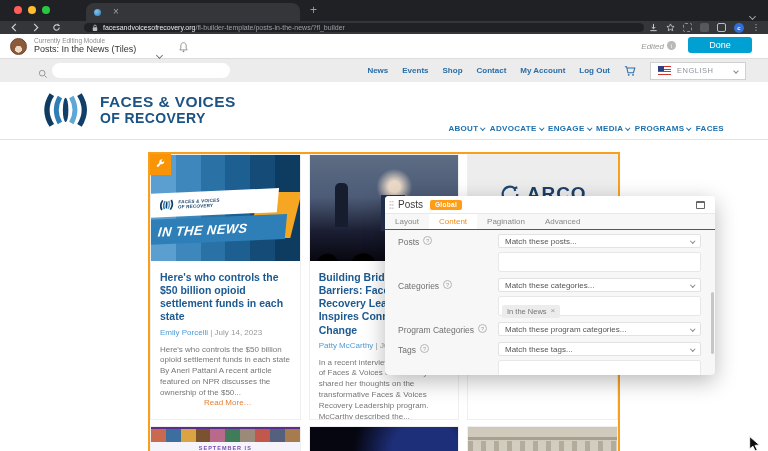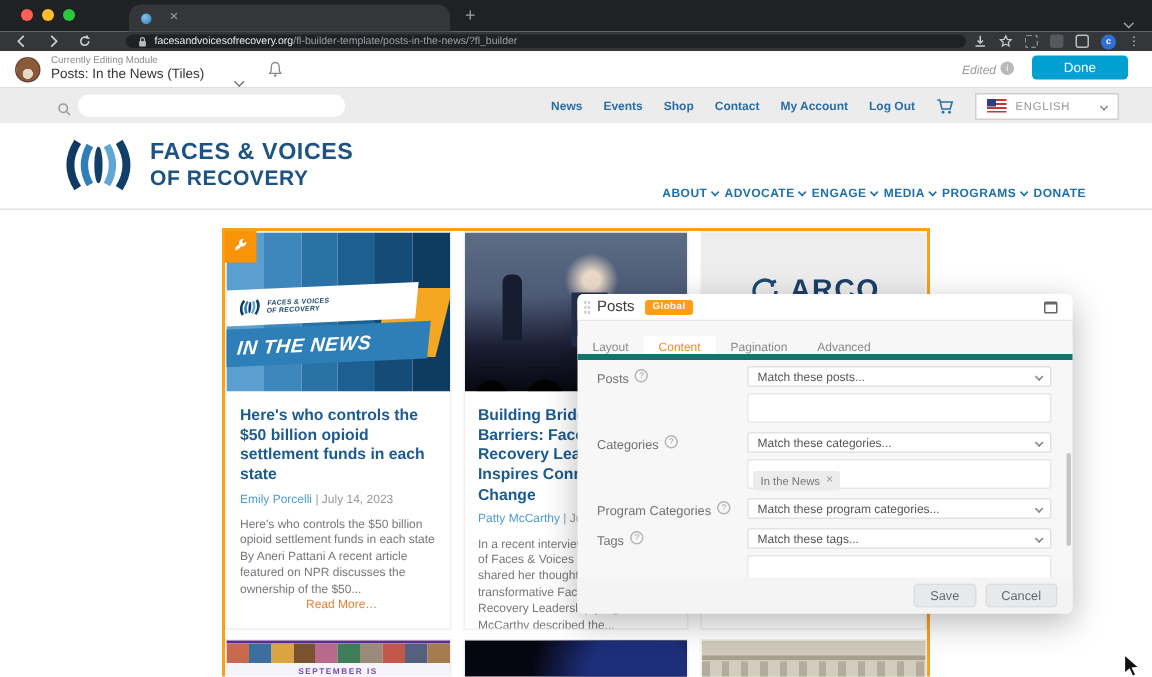--- a/index.html
+++ b/index.html
@@ -119,21 +119,21 @@
   .cap-roof { position:absolute; left:0; top:10px; width:100%; height:3px; background:#a89f8f; }
 
   
   .modal { left:385px; top:196px; width:330px; z-index:50; background:#f7f7f7; border-radius:4px; box-shadow:0 6px 22px rgba(0,0,0,.28); }
   .m-head { height:18px; background:#fff; border-radius:4px 4px 0 0; border-bottom:1px solid #e8e8e8; display:flex; align-items:center; padding-left:13px; position:relative; }
   .m-drag { position:absolute; left:4px; top:4px; width:5px; height:10px;
       background:radial-gradient(circle, #c9c9c9 0.8px, transparent 1px); background-size:2.5px 3.3px; }
   .m-title { font-size:10px; color:#3a3a3a; }
   .m-badge { margin-left:7px; background:#ff9d17; color:#fff; font-size:6.5px; font-weight:bold; padding:1.5px 5px; border-radius:2px; letter-spacing:.3px; }
   .m-win { position:absolute; right:10px; top:5px; width:9px; height:8px; border:1px solid #666; border-top-width:2px; border-radius:1px; }
-  .m-tabs { height:16px; display:flex; border-bottom:4px solid #0f766e; background:#f7f7f7;margin-top:10px; }
+  .m-tabs { height:16px; display:flex; border-bottom:1px solid #0f766e; background:#f7f7f7; }
   .m-tab { padding:0 10px; font-size:8px; color:#888; line-height:15px; }
   .m-tab.active { background:#fff; color:#ef8b1f; }
   .m-body { height:145px; overflow:hidden; padding:4px 14px 0 13px; position:relative; }
   .f-row { display:flex; margin-bottom:6px; }
   .f-label { width:100px; flex:0 0 auto; padding-top:3px; font-size:8.5px; color:#707070; display:flex; align-items:flex-start; gap:4px; }
   .help { width:9px; height:9px; border-radius:50%; border:1px solid #b5b5b5; color:#9a9a9a; font-size:5.5px; display:flex; align-items:center; justify-content:center; margin-top:-1px; flex:0 0 auto; }
   .f-field { flex:1; }
   .f-select { height:14px; background:#fff; border:1px solid #e2e2e2; border-radius:2px; display:flex; align-items:center; justify-content:space-between; padding:4px 6px; font-size:8px; color:#555; }
   .f-select .chev { width:3.5px; height:3.5px; border-color:#888; margin-top:-1px; }
   .f-box { margin-top:4px; height:20px; background:#fff; border:1px solid #e8e8e8; border-radius:2px; padding:2.5px 3px; }
@@ -264,21 +264,21 @@
     </span>
   <span class="nav-item">
       <span>MEDIA</span>
       <span class="chev"></span>
     </span>
   <span class="nav-item">
       <span>PROGRAMS</span>
       <span class="chev"></span>
     </span>
   <span class="nav-item">
-      <span>DONATE</span>
+      <span>FACES</span>
     </span>
 </div>
 
 <div class="abs module">
   <div class="abs wrench">
     <svg width="11" height="11" viewBox="0 0 16 16">
         <path d="M13.2 2.8 a3.6 3.6 0 0 1-4.6 4.6 L4.9 11.1 a1.5 1.5 0 0 1-2.1-2.1 L6.5 5.3 a3.6 3.6 0 0 1 4.6-4.6 L9 2.8 l2 2 z" fill="#fff"></path>
       </svg>
   </div>
   <div class="grid">
@@ -462,23 +462,19 @@
         <div class="f-select">
             <span>Match these tags...</span>
             <span class="chev"></span>
           </div>
         <div class="f-box"></div>
       </div>
     </div>
 
     <div class="m-scroll"></div>
   </div>
-  <div class="m-foot">
-    <div class="m-btn">Save</div>
-    <div class="m-btn">Cancel</div>
-  </div>
 </div>
 
 <div class="abs cursor">
   <svg width="14" height="16" viewBox="0 0 11 15">
       <polygon points="0.5,0.5 0.5,12 3.6,9.6 5.6,14 7.6,13 5.5,8.8 9.6,8.4" fill="#111" stroke="#fff" stroke-width="0.8"></polygon>
     </svg>
 </div>
 
 </body></html>

